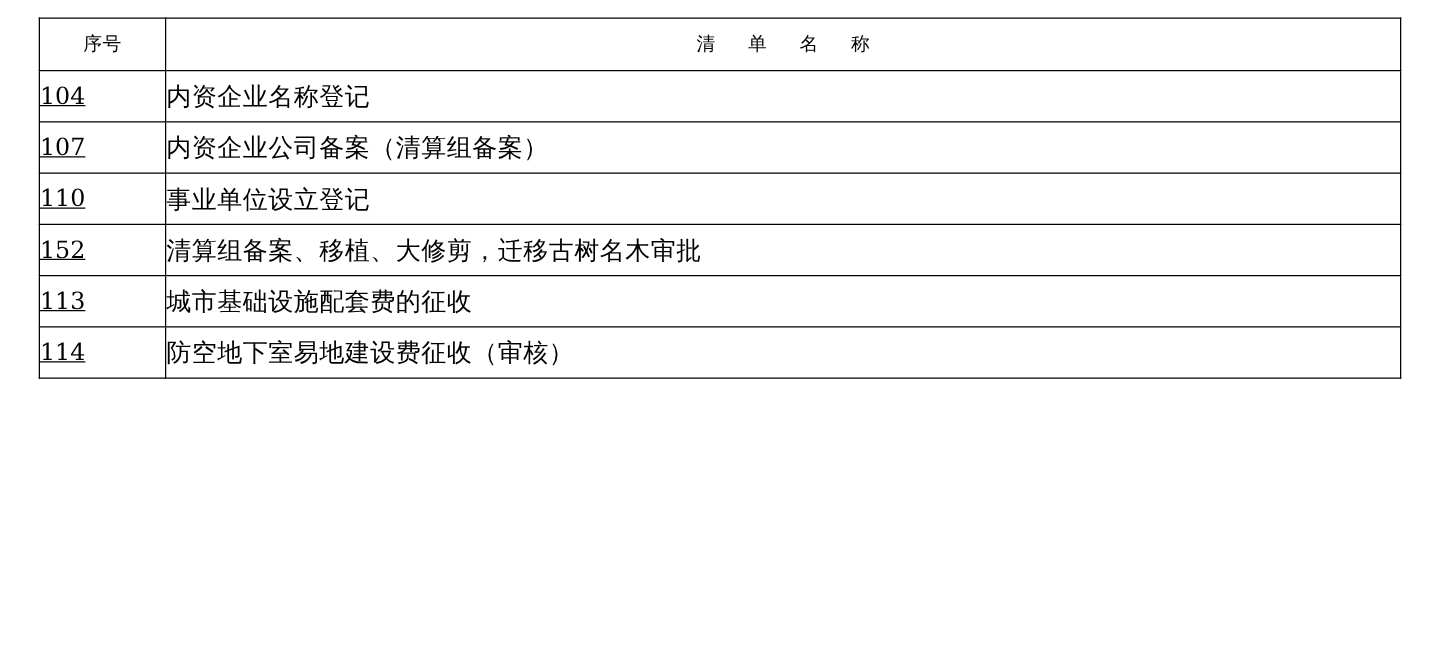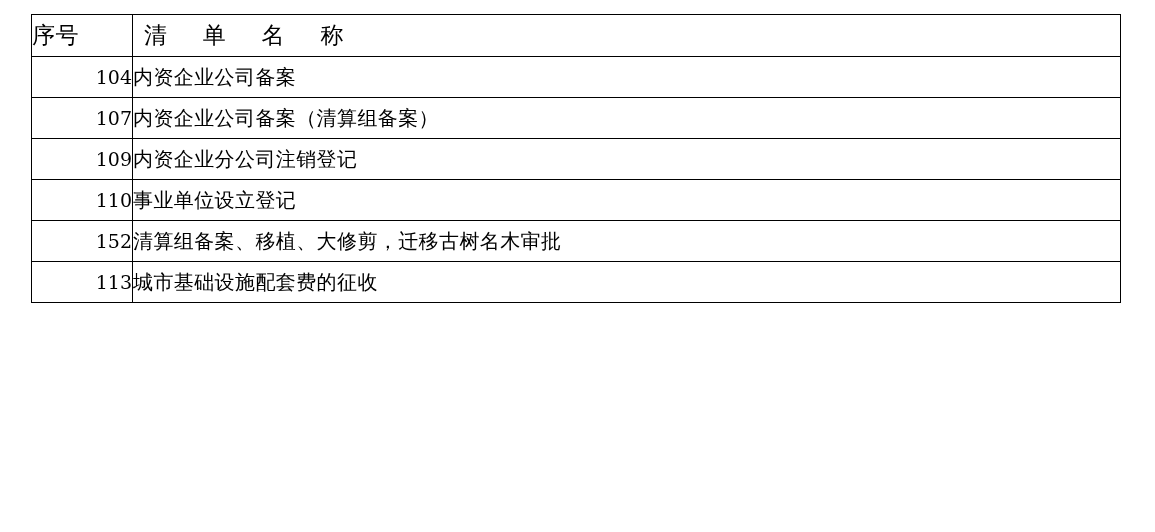--- a/index.html
+++ b/index.html
@@ -32,35 +32,36 @@
     padding: 0;
     font-weight: normal;
     vertical-align: middle;
   }
   col.col-no { width: 101px; }
   col.col-name { width: 988px; }
 
   th.head-no,
   th.head-name {
     height: 41px;
-    text-align: left;
-    font-size: 23px;
+    text-align: center;
+    font-size: 15px;
     font-weight: bold;
-    font-family: Liberation Mono, monospace;
+    font-family: Liberation Sans, sans-serif;
     letter-spacing: 0.5px;
   }
   th.head-name {
     letter-spacing: 11px;
     text-indent: 11px;
   }
   td.cell-no {
     height: 40px;
-    text-align: right;
+    text-align: left;
     font-size: 19px;
     font-family: "DejaVu Serif", "Liberation Serif", serif;
+    text-decoration: underline;
   }
   td.cell-name {
     height: 40px;
     text-align: left;
     padding-left: 11px;
     font-size: 20px;
     font-family: "DejaVu Serif", "Liberation Serif", serif;
     letter-spacing: 0.4px;
     white-space: nowrap;
     overflow: hidden;
@@ -77,37 +78,37 @@
     </colgroup>
     <thead>
       <tr>
         <th class="head-no">序号</th>
         <th class="head-name">清 单 名 称</th>
       </tr>
     </thead>
     <tbody>
       <tr>
         <td class="cell-no">104</td>
-        <td class="cell-name">内资企业公司备案</td>
+        <td class="cell-name">内资企业名称登记</td>
       </tr>
       <tr>
         <td class="cell-no">107</td>
         <td class="cell-name">内资企业公司备案（清算组备案）</td>
-      </tr>
-      <tr>
-        <td class="cell-no">109</td>
-        <td class="cell-name">内资企业分公司注销登记</td>
       </tr>
       <tr>
         <td class="cell-no">110</td>
         <td class="cell-name">事业单位设立登记</td>
       </tr>
       <tr>
         <td class="cell-no">152</td>
         <td class="cell-name">清算组备案、移植、大修剪，迁移古树名木审批</td>
       </tr>
       <tr>
         <td class="cell-no">113</td>
         <td class="cell-name">城市基础设施配套费的征收</td>
       </tr>
+      <tr>
+        <td class="cell-no">114</td>
+        <td class="cell-name">防空地下室易地建设费征收（审核）</td>
+      </tr>
     </tbody>
   </table>
 </div>
 
 </body></html>

